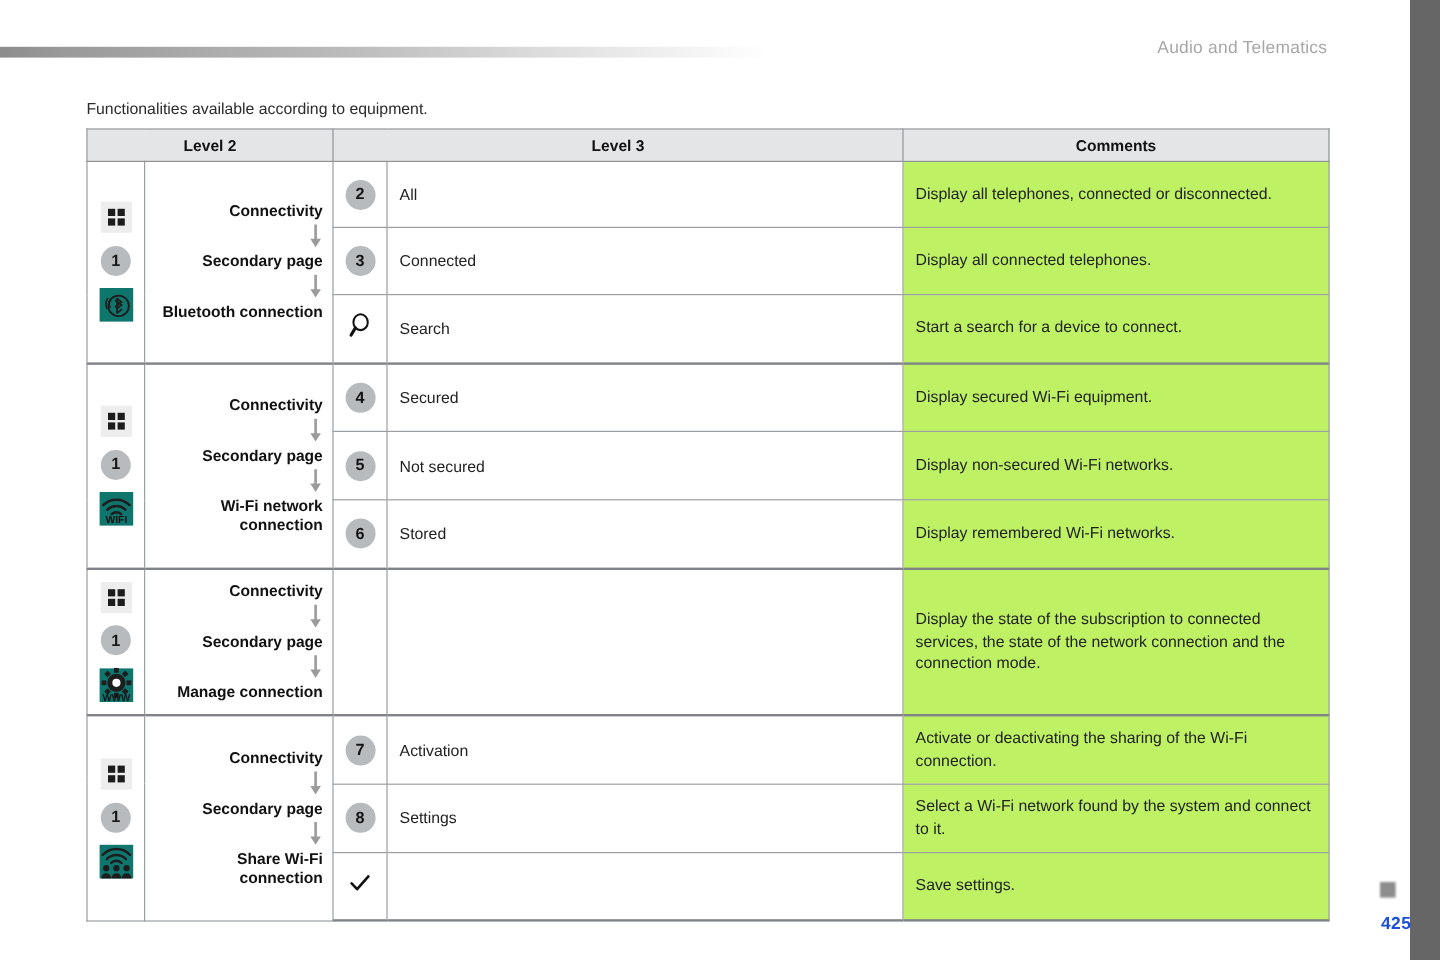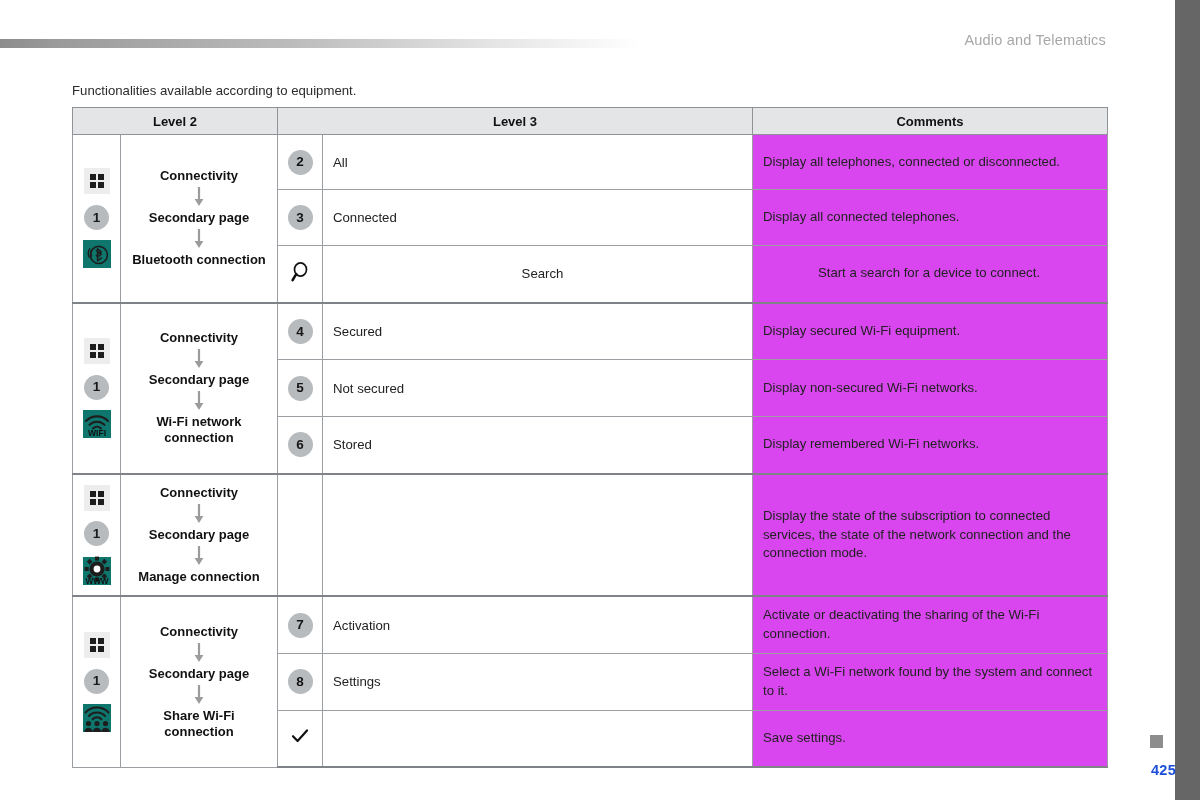--- a/index.html
+++ b/index.html
@@ -139,21 +139,21 @@
   .ico-box {
     width: 28px; height: 28px;
     display: flex; align-items: center; justify-content: center;
     background: #0f766e;
   }
   .ico-box svg { display: block; }
 
   
   td.path-cell {
     background: #ffffff;
-    text-align: center;
+    text-align: right;
     padding: 10px 8px;
   }
   .path-step {
     font-size: 13px;
     font-weight: bold;
     color: #111;
     line-height: 1.25;
   }
   .path-arrow {
     display: block;
@@ -192,21 +192,21 @@
   
   td.label-cell {
     background: #ffffff;
     font-size: 13.2px;
     color: #222;
     padding: 8px 0 8px 10px;
   }
 
   
   td.comment-cell {
-    background: #d946ef;
+    background: #bef264;
     font-size: 13.2px;
     color: #222;
     padding: 9px 12px 9px 10px;
     line-height: 1.42;
   }
 
   
   tr.group-start > td { border-top: 2px solid #7f8387; }
   .tbl tbody tr:first-child > td { border-top: 1px solid #9b9fa3; }
   .tbl tbody tr:last-child > td { border-bottom: 2px solid #7f8387; }
@@ -277,21 +277,21 @@
           </td>
           <td class="badge-cell"><span class="badge-num">2</span></td>
           <td class="label-cell">All</td>
           <td class="comment-cell">Display all telephones, connected or disconnected.</td>
         </tr>
         <tr style="height: 56px;">
           <td class="badge-cell"><span class="badge-num">3</span></td>
           <td class="label-cell">Connected</td>
           <td class="comment-cell">Display all connected telephones.</td>
         </tr>
-        <tr style="height: 57px; text-align: center;">
+        <tr style="height: 57px;">
           <td class="badge-cell"><span class="badge-glyph"><svg width="20" height="22" viewBox="0 0 20 22">
                 <ellipse cx="10.5" cy="8.5" rx="6" ry="6.6" fill="none" stroke="#111" stroke-width="1.7"></ellipse>
                 <line x1="6.2" y1="13.2" x2="2.6" y2="19.2" stroke="#111" stroke-width="2.6" stroke-linecap="round"></line>
               </svg></span></td>
           <td class="label-cell">Search</td>
           <td class="comment-cell">Start a search for a device to connect.</td>
         </tr>
         <tr class="group-start" style="height: 57px;">
           <td class="icon-cell" rowspan="3">
             <div class="icon-stack">

